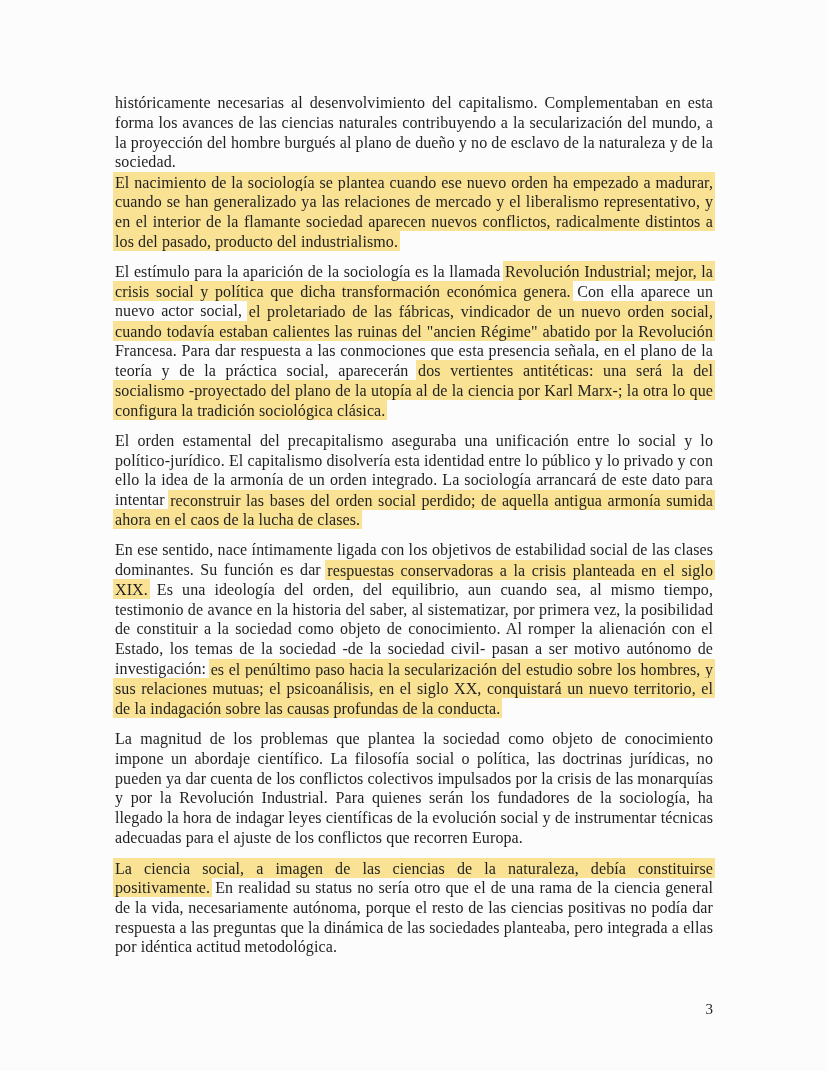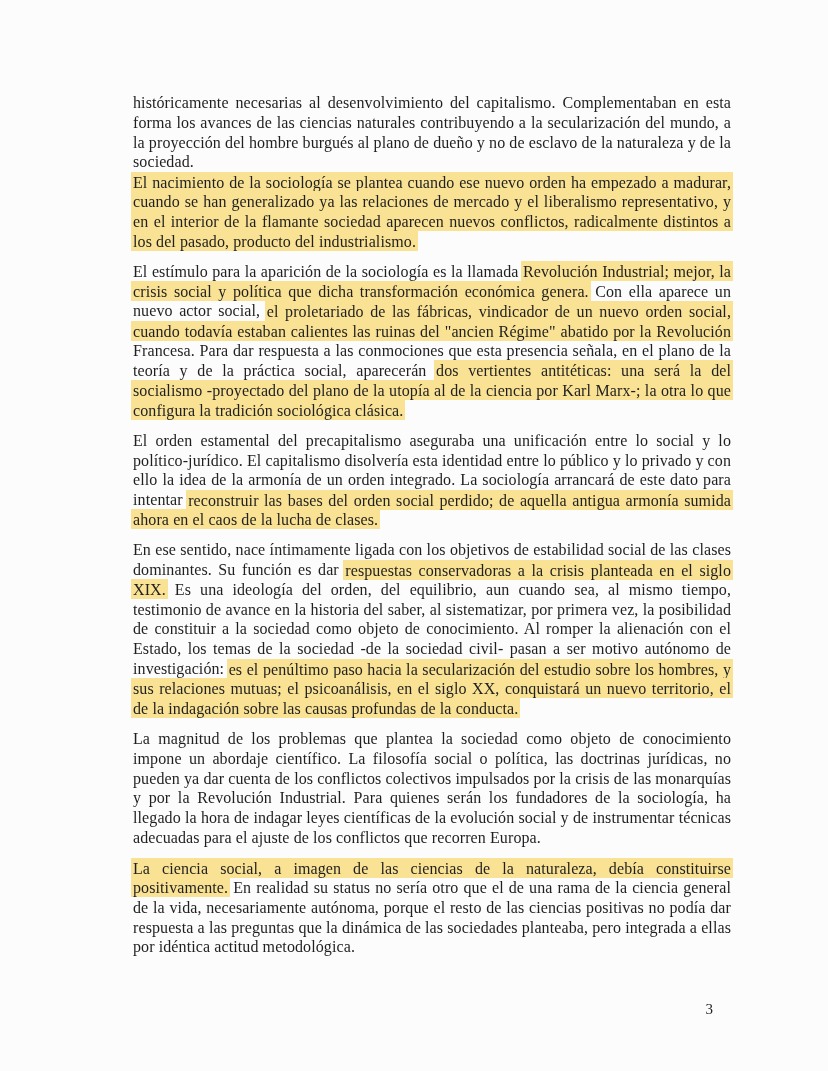--- a/index.html
+++ b/index.html
@@ -14,21 +14,21 @@
     background: #fcfcfc;
     font-family: "Liberation Serif", "DejaVu Serif", serif;
   }
   .page {
     position: absolute;
     inset: 0;
     background: var(--page-bg, #fcfcfc);
   }
   .text-block {
     position: absolute;
-    left: 133px;
+    left: 115px;
     top: 93px;
     width: 598px;
     font-size: 16px;
     line-height: 19.8px;
     color: var(--text-color, #1f1f1f);
     text-align: justify;
     letter-spacing: 0.1px;
   }
   p.para {
     margin: 10.5px 0 0 0;

